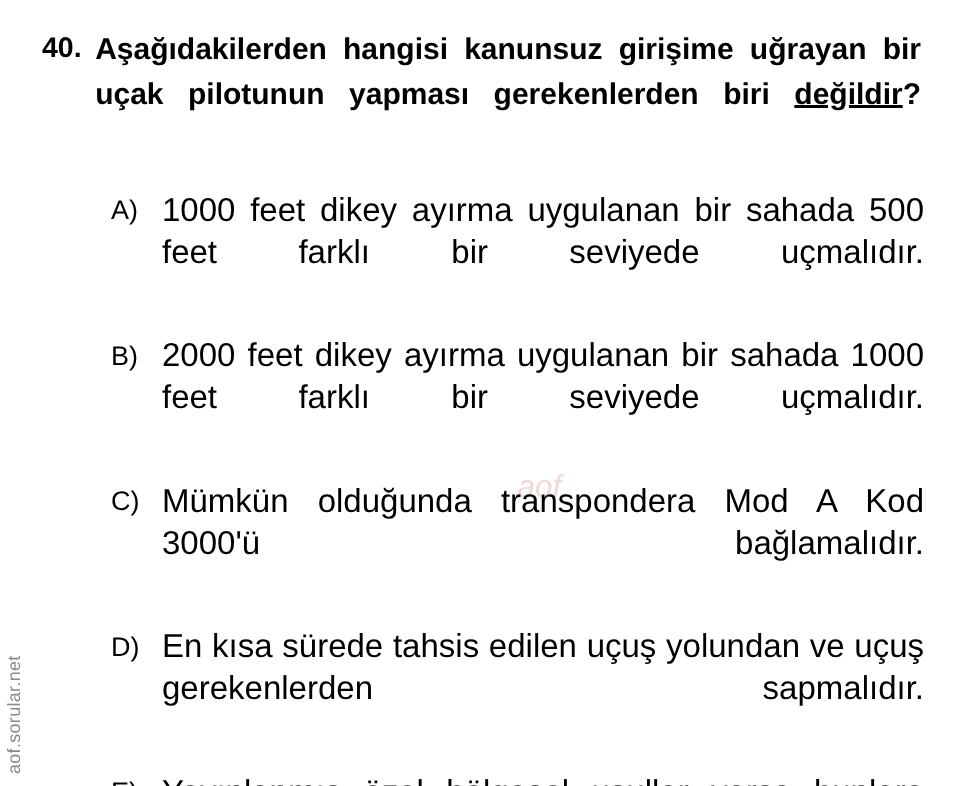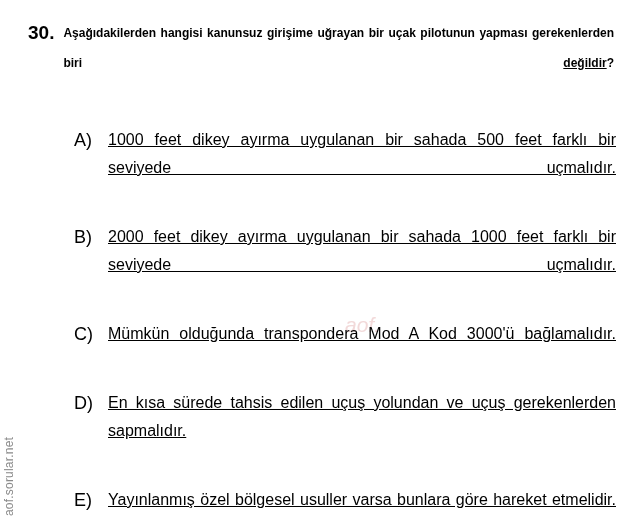--- a/index.html
+++ b/index.html
@@ -72,21 +72,21 @@
   .q-number {
     flex: 0 0 auto;
     font-size: 19px;
     font-weight: bold;
     line-height: 30px;
     padding-right: 9px;
     white-space: nowrap;
   }
   .q-text {
     flex: 1 1 auto;
-    font-size: 12px;
+    font-size: 20px;
     font-weight: bold;
     line-height: 30px;
     text-align: justify;
     text-justify: inter-word;
   }
   .q-text .underlined {
     text-decoration: underline;
   }
 
   
@@ -99,25 +99,24 @@
     align-items: flex-start;
     margin-bottom: 13px;
   }
   .opt-letter {
     flex: 0 0 34px;
     font-size: 18px;
     line-height: 28px;
   }
   .opt-text {
     flex: 1 1 auto;
-    font-size: 16px;
+    font-size: 22px;
     line-height: 28px;
     text-align: justify;
     text-justify: inter-word;
-    text-decoration: underline;
   }
   
   .opt-text::after {
     content: "";
     display: inline-block;
     width: 100%;
   }
   .q-text::after {
     content: "";
     display: inline-block;
@@ -131,21 +130,21 @@
 
   <div class="side-watermark">aof.sorular.net</div>
 
   <div class="center-watermark">
     <span class="w1">aof.</span>
   </div>
 
   <div class="content">
 
     <div class="question">
-      <div class="q-number">30.</div>
+      <div class="q-number">40.</div>
       <div class="q-text"><span>Aşağıdakilerden hangisi kanunsuz girişime uğrayan bir uçak pilotunun yapması gerekenlerden biri </span><span class="underlined">değildir</span><span>?</span></div>
     </div>
 
     <div class="options">
 
       <div class="option">
         <div class="opt-letter">A)</div>
         <div class="opt-text">1000 feet dikey ayırma uygulanan bir sahada 500 feet farklı bir seviyede uçmalıdır.</div>
       </div>
 

